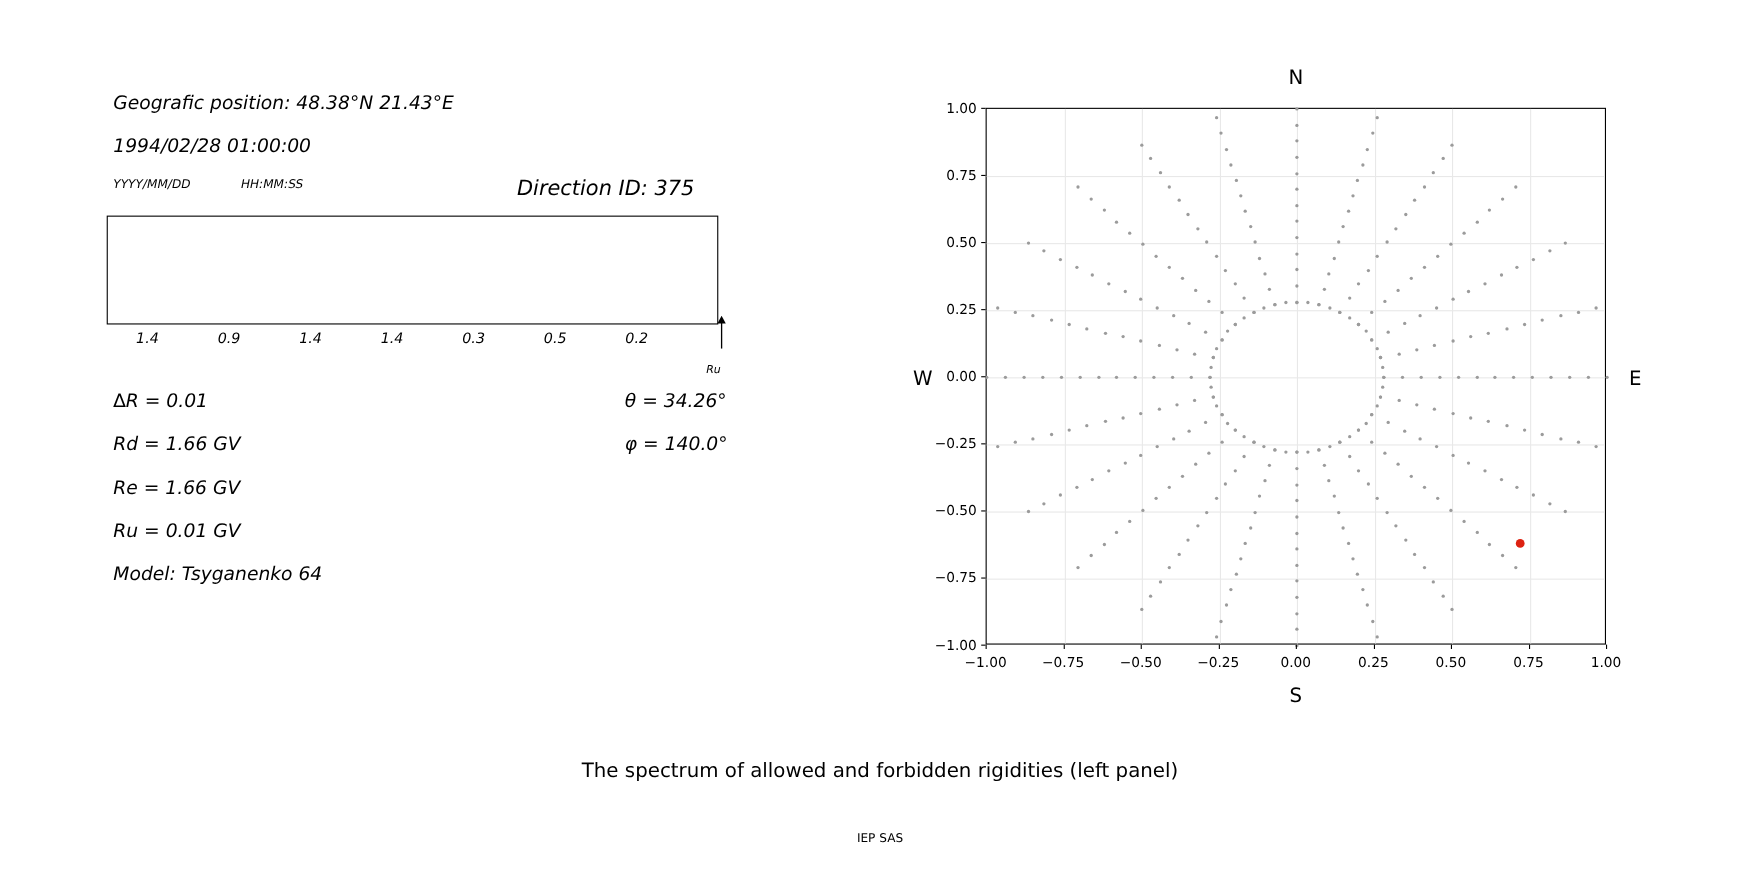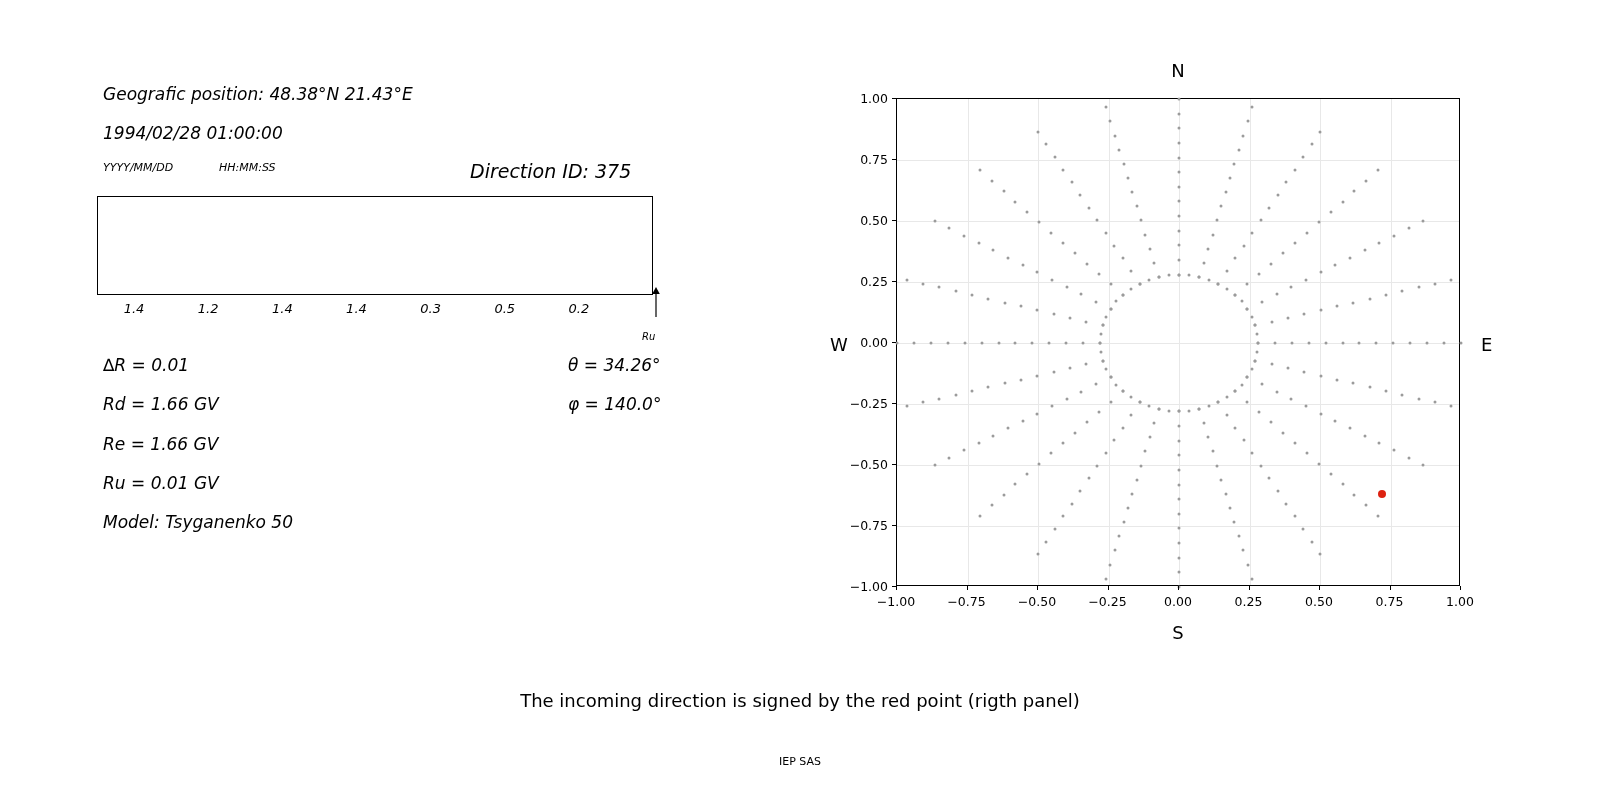--- a/index.html
+++ b/index.html
@@ -248,41 +248,41 @@
   <div class="txt" id="date-format-label">YYYY/MM/DD</div>
 
   <div class="txt" id="time-format-label">HH:MM:SS</div>
 
   <div class="txt" id="direction-id">Direction ID: 375</div>
 
   <div id="spectrum-box"></div>
 
   <div id="spectrum-axis">
       <div class="tick-label" style="left: 37.0667px;">1.4</div>
-      <div class="tick-label" style="left: 111.2px;">1.2</div>
+      <div class="tick-label" style="left: 111.2px;">0.9</div>
       <div class="tick-label" style="left: 185.333px;">1.4</div>
       <div class="tick-label" style="left: 259.467px;">1.4</div>
       <div class="tick-label" style="left: 333.6px;">0.3</div>
       <div class="tick-label" style="left: 407.733px;">0.5</div>
       <div class="tick-label" style="left: 481.867px;">0.2</div>
     </div>
 
   <div id="ru-arrow">
     <svg width="14" height="30" viewBox="0 0 14 30">
       <line x1="7" y1="30" x2="7" y2="3" stroke="#000" stroke-width="1.2"></line>
       <polygon points="7,0 3.2,7 10.8,7" fill="#000"></polygon>
     </svg>
   </div>
   <div class="txt" id="ru-arrow-label">Ru</div>
 
   <div class="txt param-left" id="p-dR">∆R = 0.01</div>
   <div class="txt param-left" id="p-Rd">Rd = 1.66 GV</div>
   <div class="txt param-left" id="p-Re">Re = 1.66 GV</div>
   <div class="txt param-left" id="p-Ru">Ru = 0.01 GV</div>
-  <div class="txt param-left" id="p-model">Model: Tsyganenko 50</div>
+  <div class="txt param-left" id="p-model">Model: Tsyganenko 64</div>
 
   <div class="txt param-right" id="p-theta">θ = 34.26°</div>
   <div class="txt param-right" id="p-phi">φ = 140.0°</div>
 </div>
 
 <div id="right-panel">
   <div id="label-N">N</div>
   <div id="label-S">S</div>
   <div id="label-W">W</div>
   <div id="label-E">E</div>
@@ -698,15 +698,15 @@
     <div class="ytick-label" style="left: 34px; width: 54px; top: 281px;">0.25</div>
     <div class="tickmark-y" style="left: 92px; top: 220px;"></div>
     <div class="ytick-label" style="left: 34px; width: 54px; top: 220px;">0.50</div>
     <div class="tickmark-y" style="left: 92px; top: 159px;"></div>
     <div class="ytick-label" style="left: 34px; width: 54px; top: 159px;">0.75</div>
     <div class="tickmark-y" style="left: 92px; top: 98px;"></div>
     <div class="ytick-label" style="left: 34px; width: 54px; top: 98px;">1.00</div>
   </div>
 
 <div id="caption">
-  <div class="cap-line">The incoming direction is signed by the red point (rigth panel)</div>
+  <div class="cap-line">The spectrum of allowed and forbidden rigidities (left panel)</div>
 </div>
 <div id="footer-credit">IEP SAS</div>
 
 </body></html>

